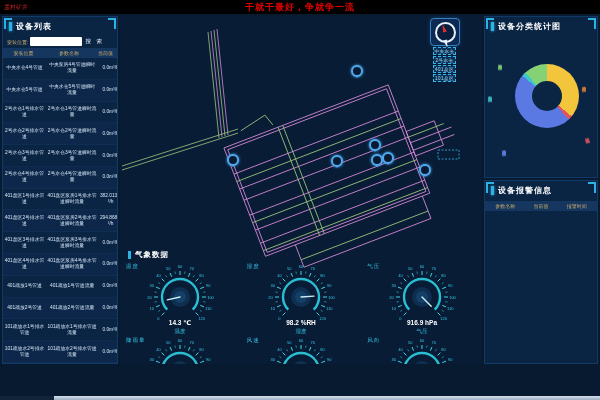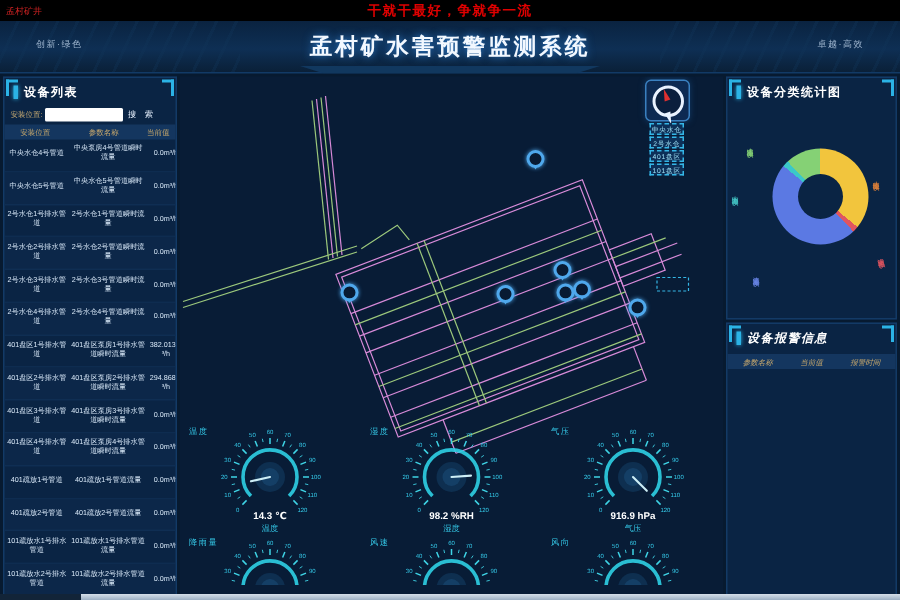--- a/index.html
+++ b/index.html
@@ -85,26 +85,20 @@
 </head>
 <body>
 
 <div class="app">
 
   <div class="topbar">
     <span class="mine-name">孟村矿井</span>
     <span class="slogan">干就干最好，争就争一流</span>
   </div>
 
-  <div class="header">
-    <span class="motto l">创新·绿色</span>
-    <span class="title">孟村矿水害预警监测系统</span>
-    <span class="motto r">卓越·高效</span>
-    <div class="title-trap"></div>
-  </div>
 
   <div class="content">
 
     <div class="panel left-panel">
       <div class="sec-title">
         <span class="bar"></span>
         <span class="txt">设备列表</span>
       </div>
       <div class="search-row">
         <span class="lbl">安装位置:</span>
@@ -260,20 +254,24 @@
           <div class="pin" style="left: 237px; top: 55px;"></div>
           <div class="pin" style="left: 113px; top: 144px;"></div>
           <div class="pin" style="left: 217px; top: 145px;"></div>
           <div class="pin" style="left: 255px; top: 129px;"></div>
           <div class="pin" style="left: 257px; top: 144px;"></div>
           <div class="pin" style="left: 268px; top: 142px;"></div>
           <div class="pin" style="left: 305px; top: 154px;"></div>
         </div>
 
       <div class="weather">
+        <div class="w-title">
+          <span class="bar"></span>
+          <span class="txt">气象数据</span>
+        </div>
         <div class="gauge-grid">
             <div class="gauge-cell">
               <span class="g-corner">温度</span>
               <svg width="90" height="72" viewBox="0 0 90 72">
                 <line x1="26.6" y1="50.4" x2="29.4" y2="47.6" stroke="#3fd4e6" stroke-width="1"></line>
                 <text x="23.4" y="55.1" fill="#35c9e8" font-size="4" text-anchor="middle">0</text>
                 <line x1="23.4" y1="46.4" x2="25.2" y2="45.2" stroke="#3fd4e6" stroke-width="0.6"></line>
                 <line x1="21.0" y1="41.9" x2="24.7" y2="40.4" stroke="#3fd4e6" stroke-width="1"></line>
                 <text x="16.8" y="45.2" fill="#35c9e8" font-size="4" text-anchor="middle">10</text>
                 <line x1="19.5" y1="37.1" x2="21.7" y2="36.6" stroke="#3fd4e6" stroke-width="0.6"></line>
@@ -570,21 +568,21 @@
           <div class="donut" style="background: conic-gradient(rgb(242, 197, 61) 0%, rgb(242, 197, 61) 36%, rgb(224, 85, 96) 36%, rgb(224, 85, 96) 38%, rgb(91, 121, 227) 38%, rgb(91, 121, 227) 86%, rgb(59, 200, 200) 86%, rgb(59, 200, 200) 88%, rgb(133, 209, 117) 88%, rgb(133, 209, 117) 100%);"></div>
           <div>
               <span class="slice-label" style="left: 96px; top: 48px; color: rgb(224, 130, 58); transform: rotate(0deg);">水位监测仪</span>
               <span class="slice-label" style="left: 98px; top: 100px; color: rgb(224, 85, 96); transform: rotate(-15deg);">渗压监测仪</span>
               <span class="slice-label" style="left: 16px; top: 112px; color: rgb(106, 134, 232);">流量监测仪</span>
               <span class="slice-label" style="left: 2px; top: 58px; color: rgb(69, 200, 200);">应力监测仪</span>
               <span class="slice-label" style="left: 12px; top: 26px; color: rgb(133, 209, 117);">水温监测仪</span>
             </div>
         </div>
       </div>
-      <div class="panel" style="flex:1;display:flex;flex-direction:column;font-style:italic;">
+      <div class="panel" style="flex:1;display:flex;flex-direction:column;">
         <div class="sec-title">
           <span class="bar"></span>
           <span class="txt">设备报警信息</span>
         </div>
         <div class="alarm-head">
             <div class="a1">参数名称</div>
             <div class="a2">当前值</div>
             <div class="a3">报警时间</div>
           </div>
         <div style="flex:1"></div>

